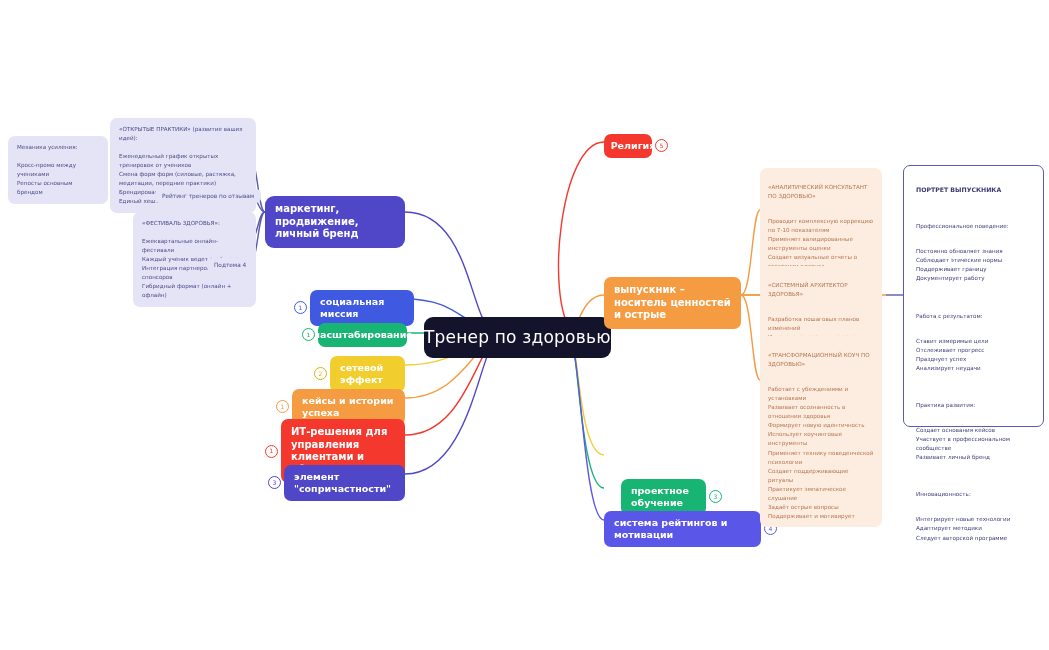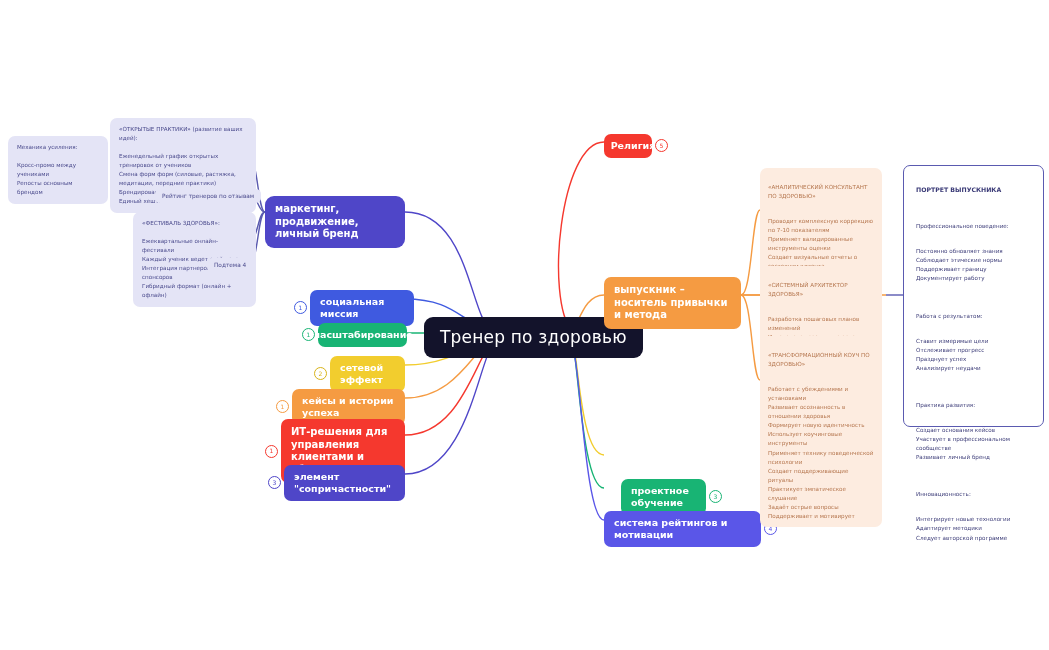--- a/index.html
+++ b/index.html
@@ -3,21 +3,21 @@
 <meta charset="utf-8">
 <style>
   html,body{margin:0;padding:0;background:#ffffff;}
   body{width:1049px;height:650px;position:relative;overflow:hidden;
        font-family:"DejaVu Sans","Liberation Sans",sans-serif;}
   #canvas{position:absolute;inset:0;}
   svg.links{position:absolute;left:0;top:0;width:1049px;height:650px;pointer-events:none;}
   .node{position:absolute;border-radius:7px;color:#fff;font-weight:bold;
         display:flex;align-items:center;box-sizing:border-box;line-height:1.25;}
   .node.center{background:#13132b;color:#fff;font-weight:normal;border-radius:9px;
-        font-size:17px;padding:10px 16px;letter-spacing:.2px;}
+        font-size:17px;padding:10px 0;letter-spacing:.2px;}
   .node.small{font-size:9.5px;padding:6px 10px;}
   .node.med{font-size:10px;padding:7px 10px;}
   .panel{position:absolute;border-radius:7px;box-sizing:border-box;
          font-size:5.6px;line-height:1.62;white-space:pre-line;}
   .panel.violet{background:#e4e4f6;color:#4a4a8c;padding:7px 9px;}
   .panel.peach{background:#fdece0;color:#b5764e;padding:6px 8px;}
   .panel.outline{background:#ffffff;border:1px solid #5a5ab0;color:#3c3c78;padding:10px 12px;}
   .panel.outline .ttl{font-weight:bold;font-size:6.2px;display:block;margin-bottom:9px;}
   .panel .hd{display:block;margin-bottom:7px;}
   .leaf{position:absolute;background:#e4e4f6;color:#4a4a8c;border-radius:5px;
@@ -117,21 +117,21 @@
   <div class="node center" style="left:424px;top:317px;">
     <span>Тренер по здоровью</span>
   </div>
 
   <div class="node small" style="left:604px;top:134px;width:48px;background:#f5382e;justify-content:center;padding-left:20px;">
     <span>Религия</span>
     <span class="badge" style="right:-16px;color:#f5382e;">5</span>
   </div>
 
   <div class="node med" style="left:604px;top:277px;width:137px;background:#f59b42;">
-    <span>выпускник – носитель привычки и метода</span>
+    <span>выпускник – носитель ценностей и острые</span>
   </div>
 
 
   <div class="node small" style="left:621px;top:479px;width:85px;background:#18b474;justify-content:center;">
     <span>проектное обучение</span>
     <span class="badge" style="right:-16px;color:#18b474;">3</span>
   </div>
 
   <div class="node small" style="left:604px;top:511px;width:157px;background:#5a56e8;justify-content:flex-end;">
     <span>система рейтингов и мотивации</span>

